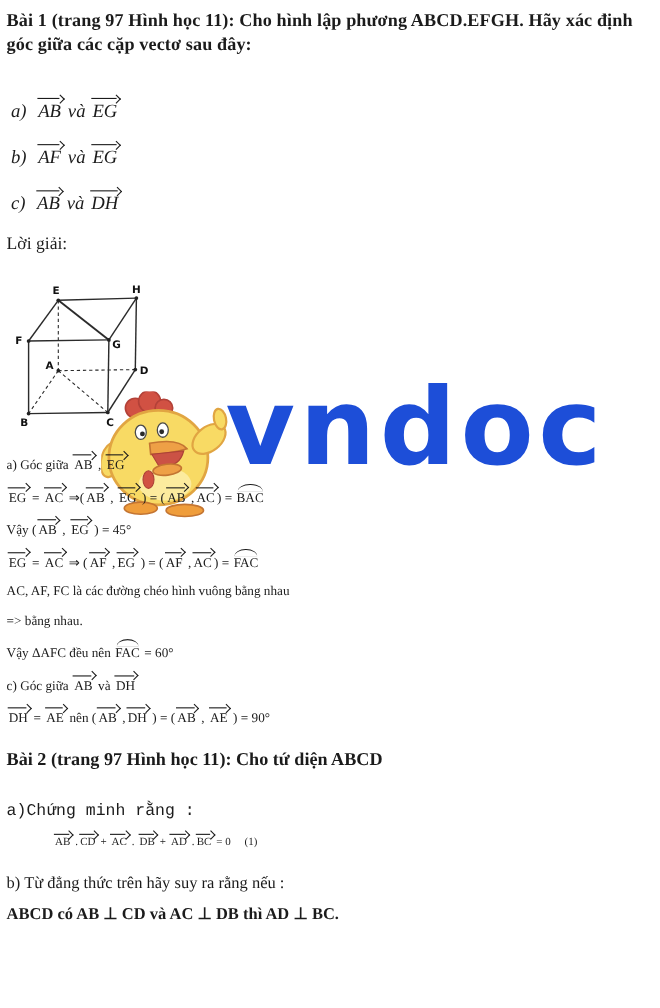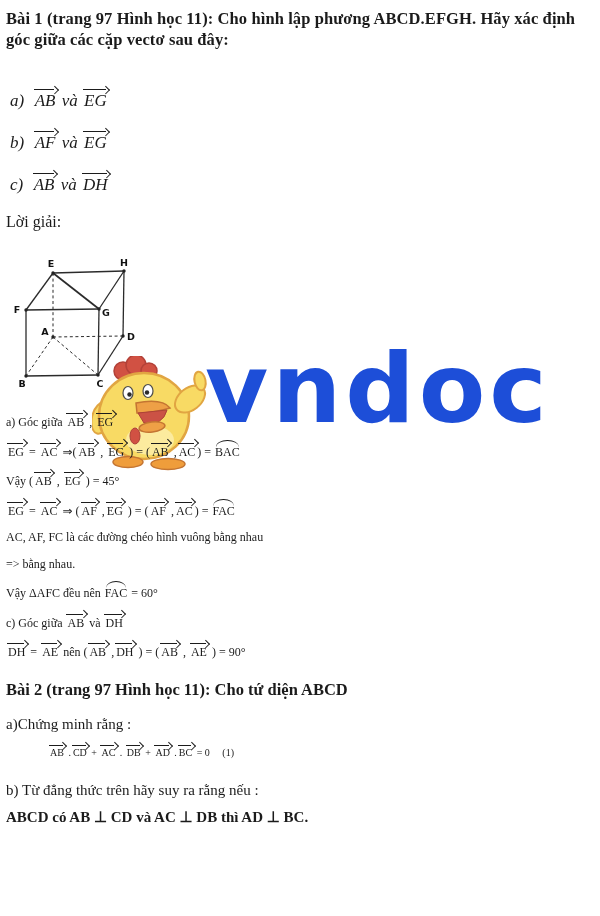--- a/index.html
+++ b/index.html
@@ -34,21 +34,21 @@
   .items { margin-top: 36px; padding-left: 4px; font-style: italic; }
   .item { font-size: 17px; line-height: 21px; margin-bottom: 17px; white-space: nowrap; }
   .sol-label { font-size: 16px; line-height: 20px; margin-top: 15px; }
 
   .figure-wrap { margin: 21px 0 0 0; height: 142px; }
 
   .sol-lines { margin-top: 15px; }
   .ln { font-size: 12px; line-height: 19px; margin: 0 0 7.5px 0; white-space: nowrap; }
 
   .h-title2 { font-size: 16.5px; font-weight: bold; line-height: 21px; margin-top: 17px; }
-  .p2a { font-size: 15px; margin-top: 16px; }
+  .p2a { font-size: 15px; margin-top: 29px; font-family: Liberation Mono, monospace; }
   .p2eq { font-size: 10px; margin-top: 9px; margin-left: 42px; white-space: nowrap; }
   .p2b { font-size: 15px; margin-top: 24px; }
   .p2b2 { font-size: 15px; margin-top: 9px; font-weight: bold; }
 
   
   .vec {
     position: relative; display: inline-block;
     padding: 6px 2px 0 2px; line-height: 1;
   }
   .vec::before {

